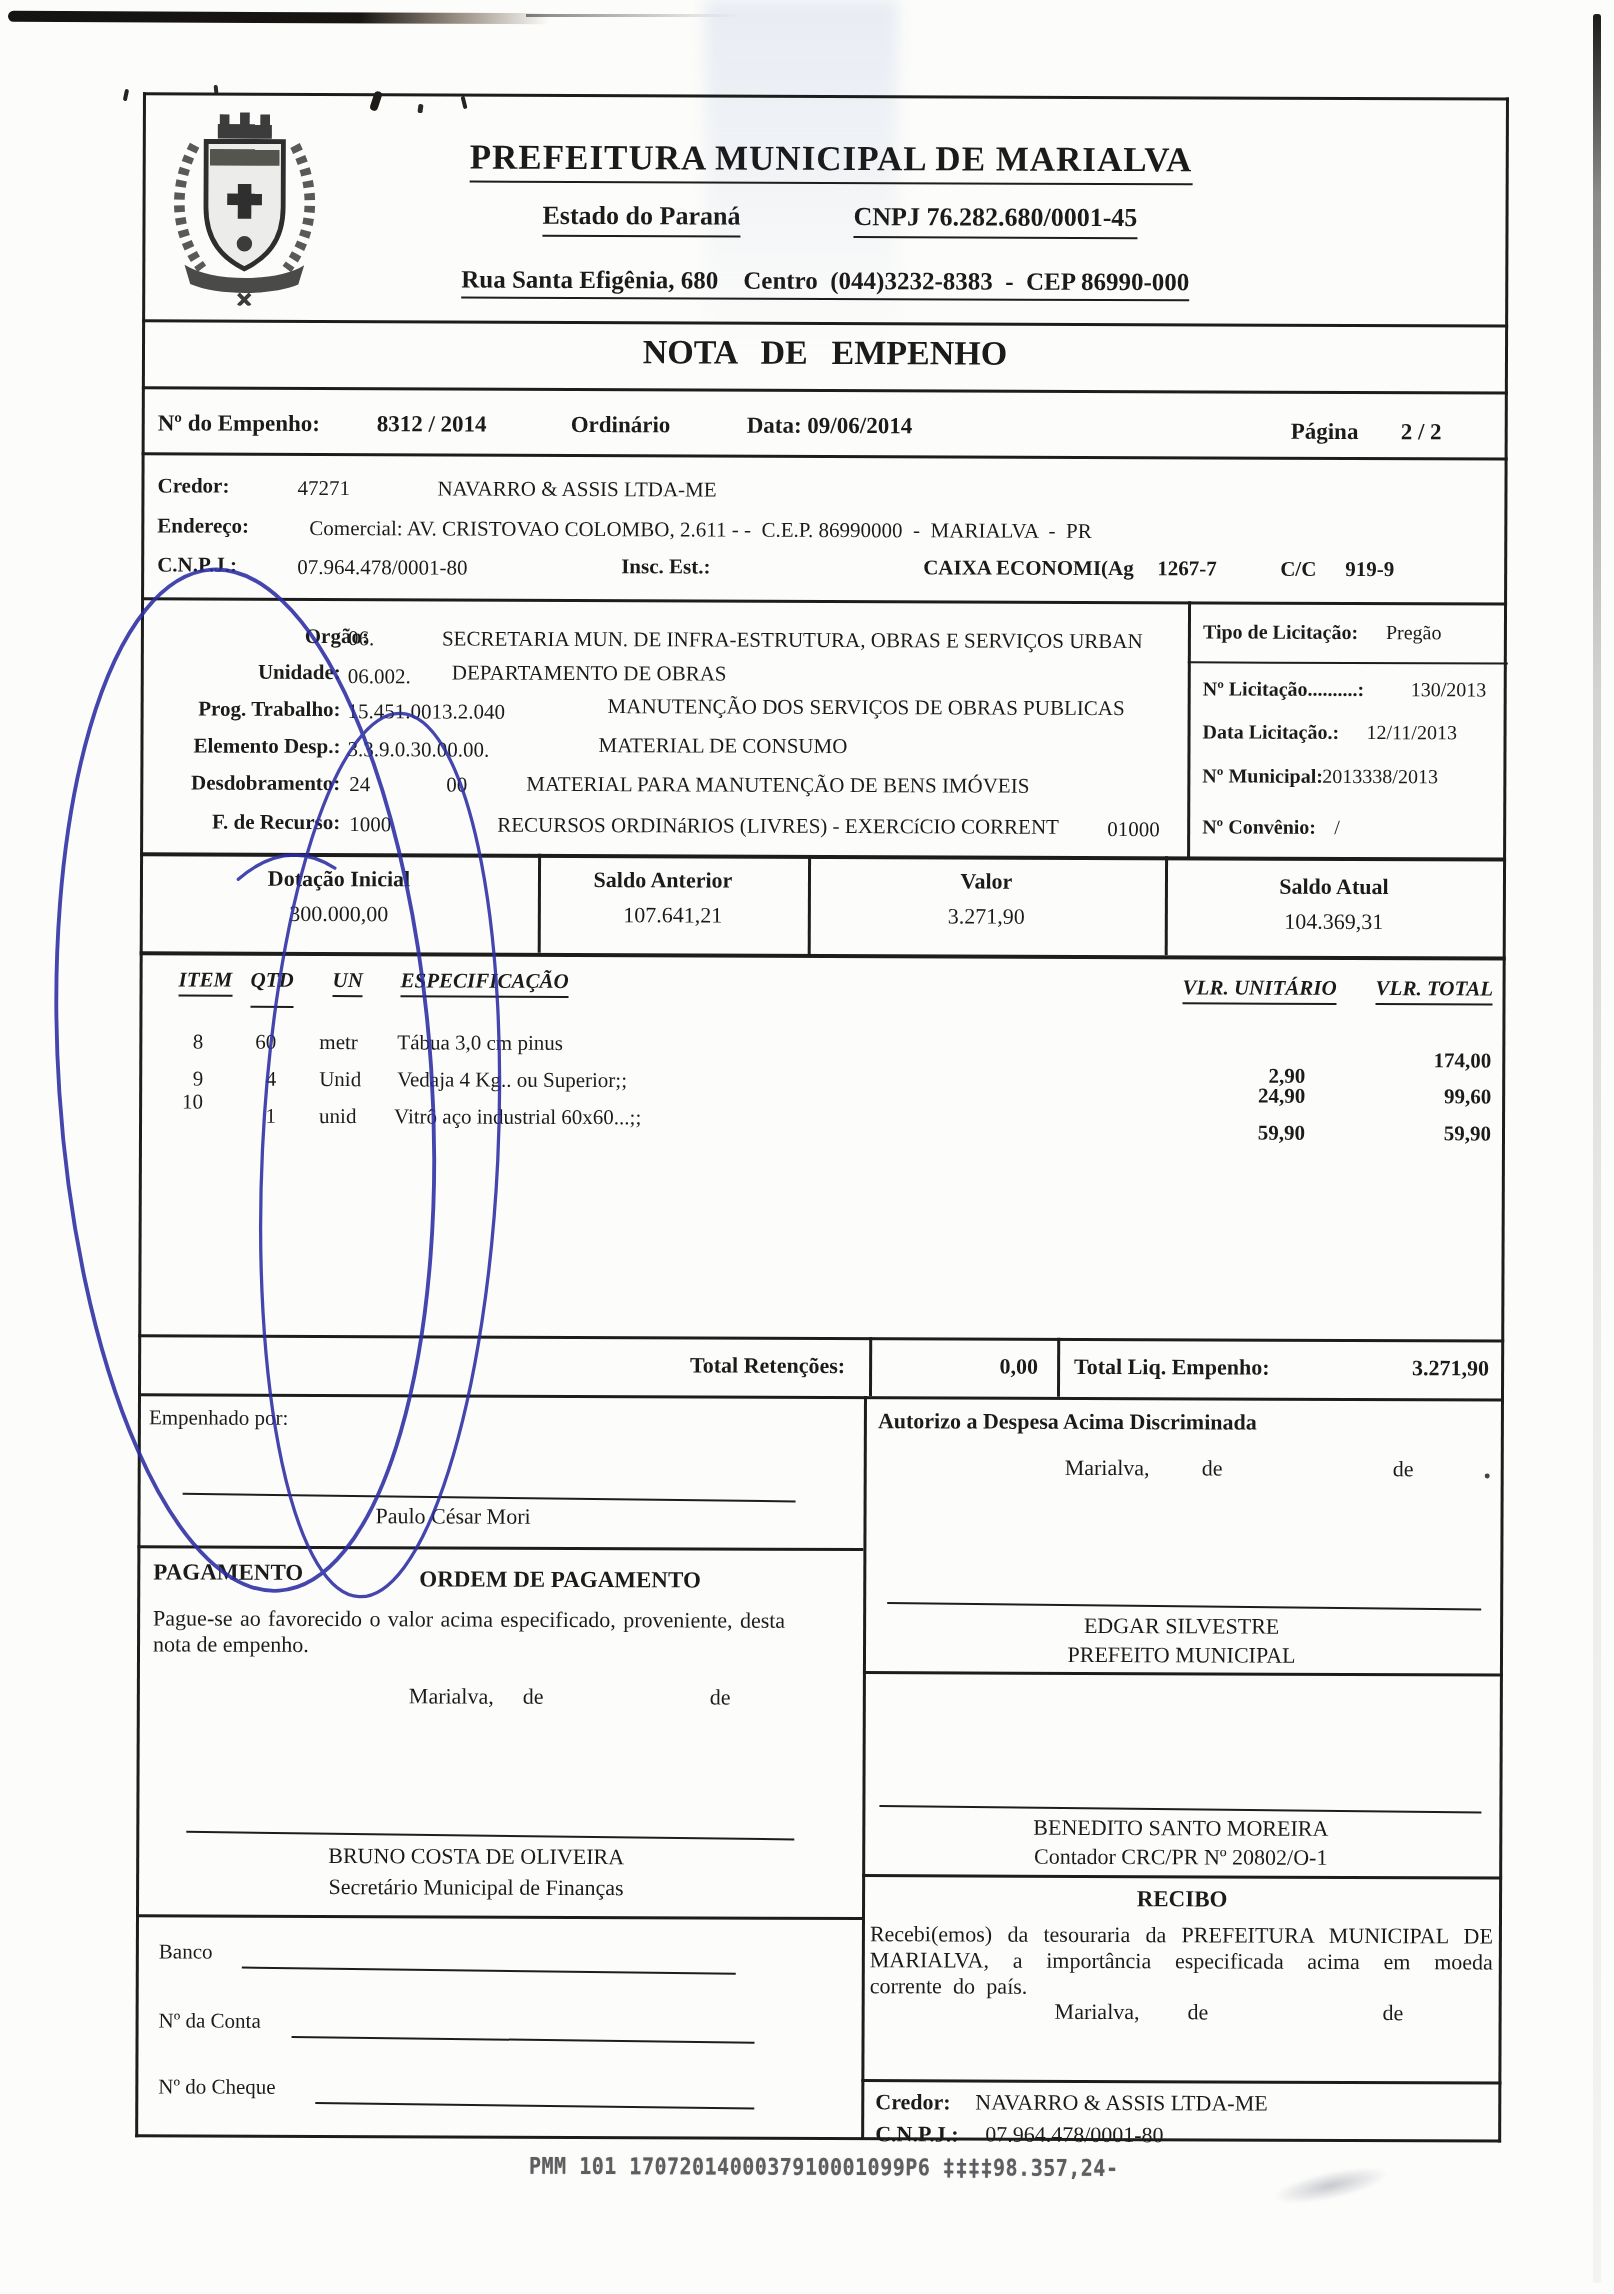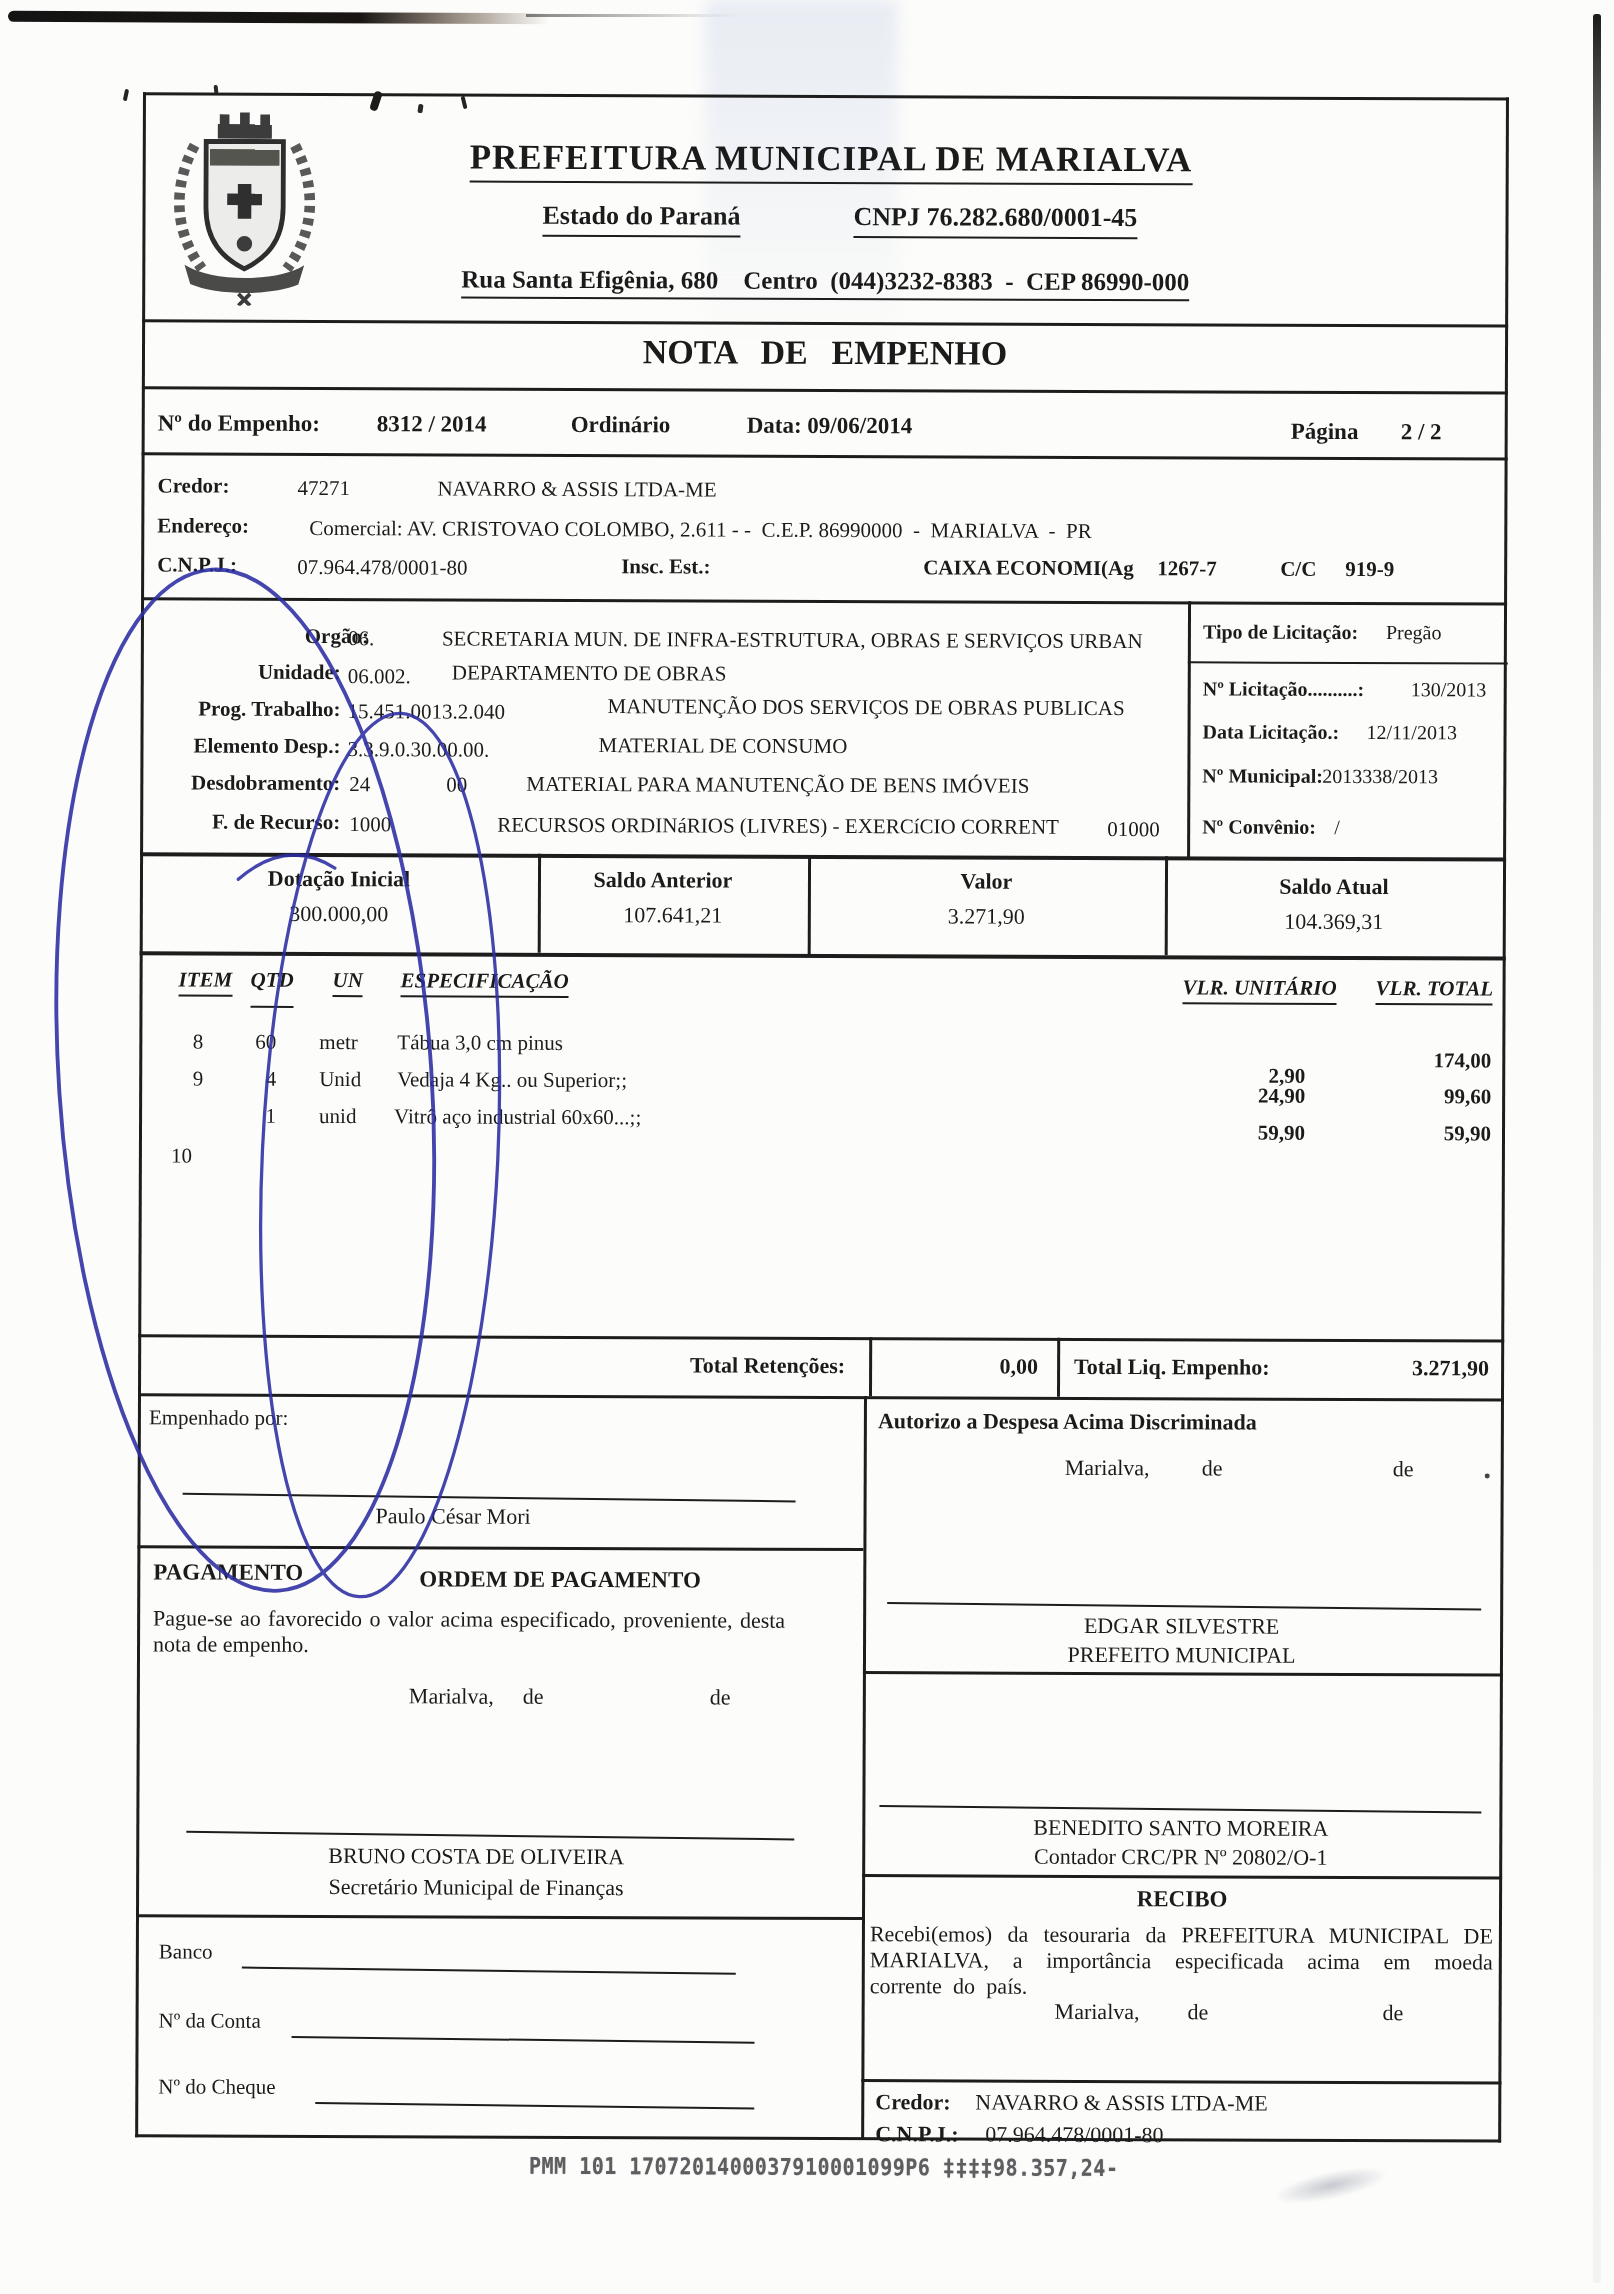--- a/index.html
+++ b/index.html
@@ -165,21 +165,21 @@
     <span class="t b right" style="left:1188px;top:1043px;width:121px;margin-top:16px;">2,90</span>
     <span class="t b right" style="left:1371px;top:1043px;width:124px;">174,00</span>
 
     <span class="t right" style="left:164px;top:1066px;width:43px;">9</span>
     <span class="t right" style="left:237px;top:1066px;width:43px;">4</span>
     <span class="t" style="left:323px;top:1066px;">Unid</span>
     <span class="t" style="left:401px;top:1066px;">Vedaja 4 Kg.. ou Superior;;</span>
     <span class="t b right" style="left:1188px;top:1079px;width:121px;">24,90</span>
     <span class="t b right" style="left:1371px;top:1079px;width:124px;">99,60</span>
 
-    <span class="t right" style="left:164px;top:1143px;width:43px;text-align:center;">10</span>
+    <span class="t right" style="left:164px;top:1089px;width:43px;">10</span>
     <span class="t right" style="left:237px;top:1103px;width:43px;">1</span>
     <span class="t" style="left:323px;top:1103px;">unid</span>
     <span class="t" style="left:390px;top:1103px;margin-left:8px;">Vitrô aço industrial 60x60...;;</span>
     <span class="t b right" style="left:1188px;top:1116px;width:121px;">59,90</span>
     <span class="t b right" style="left:1371px;top:1116px;width:124px;">59,90</span>
 
     <div class="line" style="left:143px;top:1334px;width:1366px;"></div>
     <span class="t b right" style="left:570px;top:1350px;width:280px;font-size:22px;">Total Retenções:</span>
     <div class="vline" style="left:874px;top:1334px;height:59px;"></div>
     <span class="t b right" style="left:917px;top:1350px;width:126px;font-size:22px;text-align:right;">0,00</span>

